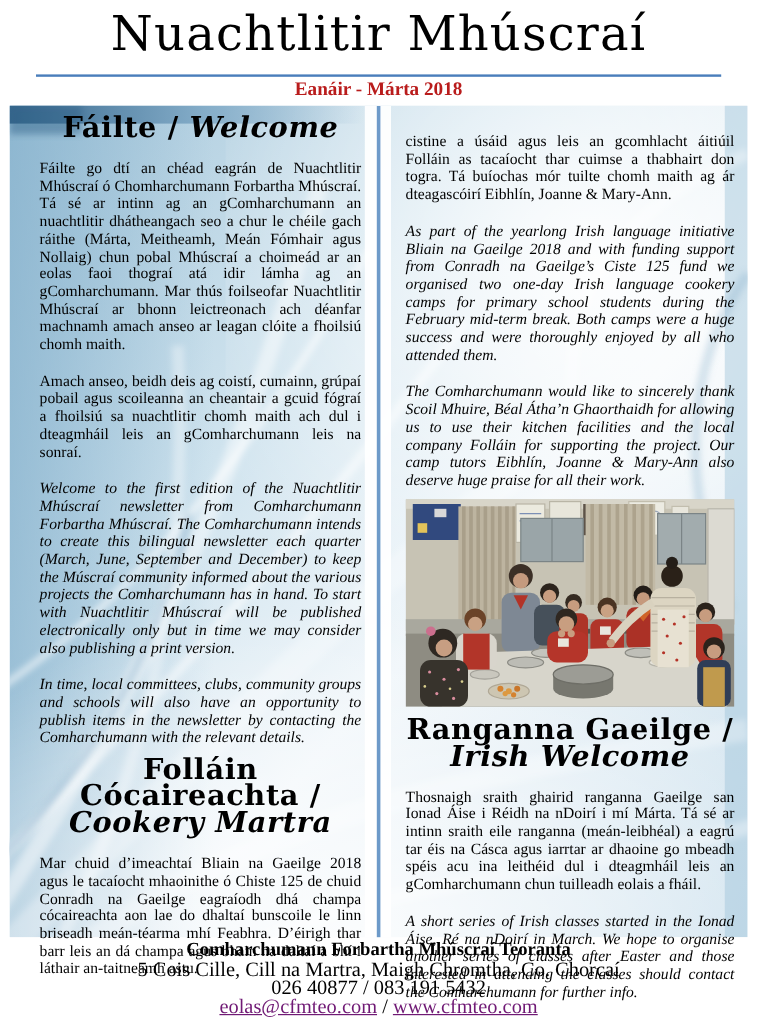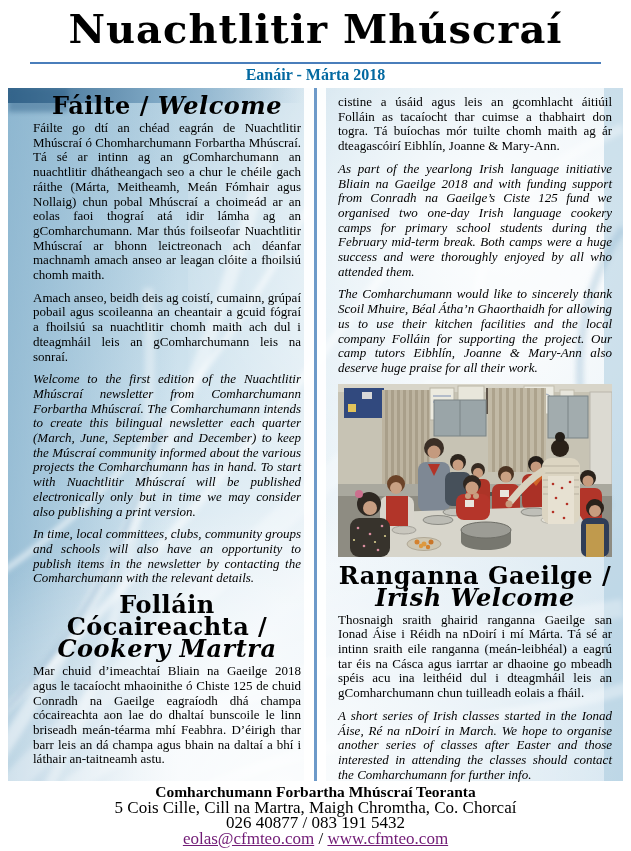--- a/index.html
+++ b/index.html
@@ -1,32 +1,32 @@
 <!DOCTYPE html>
 <html><head>
 <meta charset="utf-8">
 <style>
   html,body{margin:0;padding:0;background:#ffffff;}
   .page{position:relative;width:631px;height:851px;background:#ffffff;overflow:hidden;
         font-family:"Liberation Serif",serif;color:#000;}
   
   .masthead{position:absolute;top:4px;left:0;width:631px;text-align:center;}
-  .masthead h1{margin:0;font-family:"DejaVu Serif",serif;font-weight:bold;font-size:40px;
+  .masthead h1{margin:0;font-family:"DejaVu Serif",serif;font-weight:normal;font-size:40px;
                letter-spacing:1px;line-height:50px;}
   .title-rule{position:absolute;top:62px;left:30px;width:571px;height:2px;background:#4a7ebb;}
   .issue-date{position:absolute;top:66px;left:0;width:631px;text-align:center;
-              font-weight:bold;font-size:16px;color:#0369a1;}
+              font-weight:bold;font-size:16px;color:#b91c1c;}
   
   .band{position:absolute;top:88px;left:8px;width:615px;height:693px;}
   .band .bg{position:absolute;top:0;left:0;width:615px;height:693px;}
   .col-divider{position:absolute;top:0;left:306px;width:3px;height:693px;background:#6d9ac9;}
   .col{position:absolute;top:7px;font-size:13px;line-height:14.7px;text-align:justify;}
   .col-left{left:25px;width:268px;}
   .col-right{left:330px;width:274px;}
-  .col p{margin:0 0 8px 0;}
+  .col p{margin:16px 0 8px 0;}
   .col p.en{font-style:italic;}
   .sec-h{font-family:"DejaVu Serif",serif;font-weight:bold;font-size:24px;line-height:22px;
          text-align:center;margin:0 0 4px 0;letter-spacing:.5px;}
   .sec-h em{font-style:italic;}
   .photo{display:block;width:274px;height:173px;margin:2px 0 8px 0;}
   
   .footer{position:absolute;top:784px;left:0;width:631px;text-align:center;line-height:15.5px;}
   .footer .org{font-weight:bold;font-size:15.5px;}
   .footer .line{font-size:17px;}
   .footer a{color:#701a75;text-decoration:underline;cursor:pointer;}

